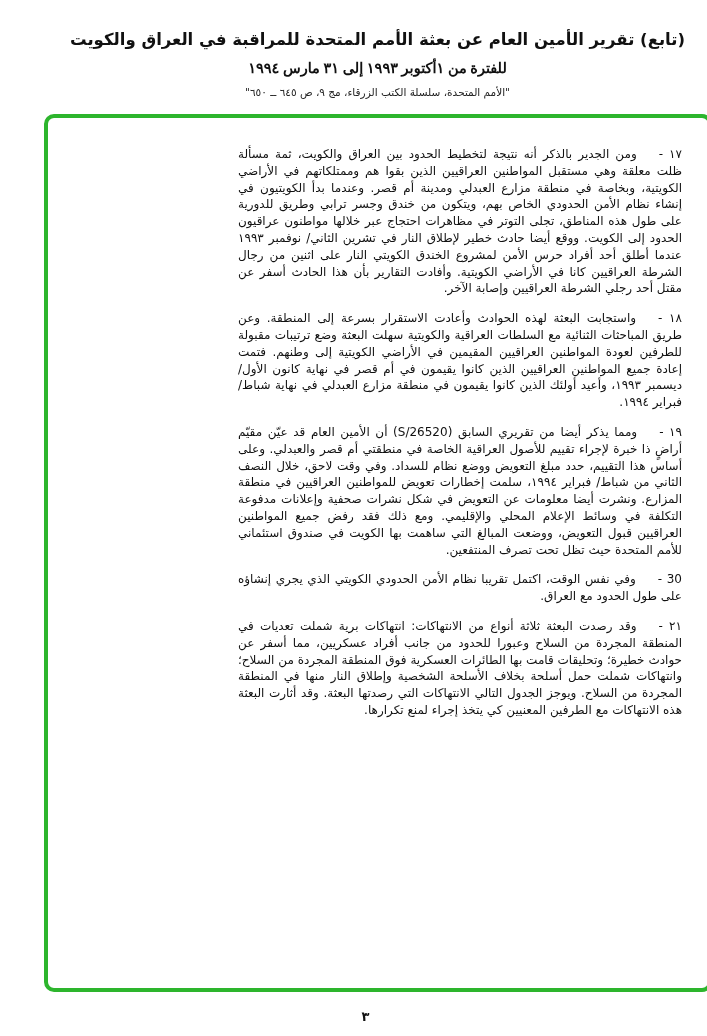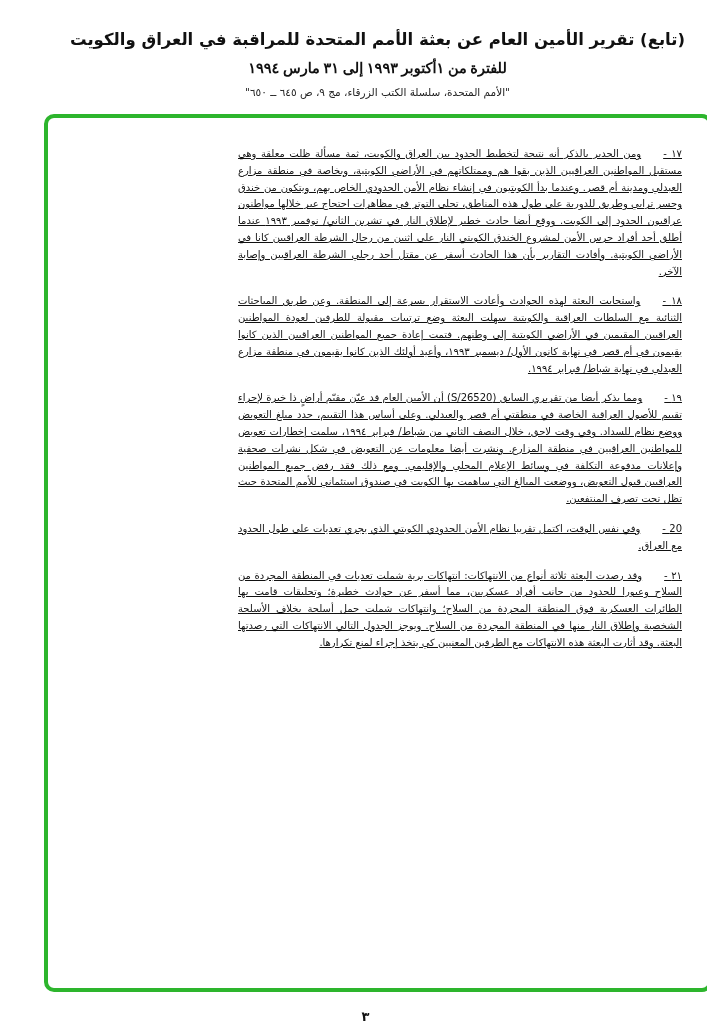--- a/index.html
+++ b/index.html
@@ -45,26 +45,25 @@
     margin: 16px 19px 0 20px;
     height: 878px;
     border: 4px solid #2db52d;
     border-radius: 10px;
     direction: rtl;
     padding: 28px 26px 18px 190px;
     overflow: hidden;
     background: #ffffff;
   }
   .para {
-    font-size: 10px;
+    font-size: 12px;
     line-height: 16.8px;
     text-align: justify;
     margin: 0 0 13px 0;
     color: #111111;
-    text-decoration: underline;
   }
   .para-num {
     margin-left: 22px; 
     white-space: nowrap;
   }
   .footer {
     position: absolute;
     bottom: 12px;
     left: 0;
     right: 0;
@@ -94,21 +93,21 @@
 
     <p class="para">
       <span class="para-num">١٨ -</span><span>واستجابت البعثة لهذه الحوادث وأعادت الاستقرار بسرعة إلى المنطقة. وعن طريق المباحثات الثنائية مع السلطات العراقية والكويتية سهلت البعثة وضع ترتيبات مقبولة للطرفين لعودة المواطنين العراقيين المقيمين في الأراضي الكويتية إلى وطنهم. فتمت إعادة جميع المواطنين العراقيين الذين كانوا يقيمون في أم قصر في نهاية كانون الأول/ ديسمبر ١٩٩٣، وأعيد أولئك الذين كانوا يقيمون في منطقة مزارع العبدلي في نهاية شباط/ فبراير ١٩٩٤.</span>
     </p>
 
     <p class="para">
       <span class="para-num">١٩ -</span><span>ومما يذكر أيضا من تقريري السابق (S/26520) أن الأمين العام قد عيّن مقيّم أراضٍ ذا خبرة لإجراء تقييم للأصول العراقية الخاصة في منطقتي أم قصر والعبدلي. وعلى أساس هذا التقييم، حدد مبلغ التعويض ووضع نظام للسداد. وفي وقت لاحق، خلال النصف الثاني من شباط/ فبراير ١٩٩٤، سلمت إخطارات تعويض للمواطنين العراقيين في منطقة المزارع. ونشرت أيضا معلومات عن التعويض في شكل نشرات صحفية وإعلانات مدفوعة التكلفة في وسائط الإعلام المحلي والإقليمي. ومع ذلك فقد رفض جميع المواطنين العراقيين قبول التعويض، ووضعت المبالغ التي ساهمت بها الكويت في صندوق استئماني للأمم المتحدة حيث تظل تحت تصرف المنتفعين.</span>
     </p>
 
     <p class="para">
-      <span class="para-num">20 -</span><span>وفي نفس الوقت، اكتمل تقريبا نظام الأمن الحدودي الكويتي الذي يجري تعديات على طول الحدود مع العراق.</span>
+      <span class="para-num">30 -</span><span>وفي نفس الوقت، اكتمل تقريبا نظام الأمن الحدودي الكويتي الذي يجري إنشاؤه على طول الحدود مع العراق.</span>
     </p>
 
     <p class="para">
       <span class="para-num">٢١ -</span><span>وقد رصدت البعثة ثلاثة أنواع من الانتهاكات: انتهاكات برية شملت تعديات في المنطقة المجردة من السلاح وعبورا للحدود من جانب أفراد عسكريين، مما أسفر عن حوادث خطيرة؛ وتحليقات قامت بها الطائرات العسكرية فوق المنطقة المجردة من السلاح؛ وانتهاكات شملت حمل أسلحة بخلاف الأسلحة الشخصية وإطلاق النار منها في المنطقة المجردة من السلاح. ويوجز الجدول التالي الانتهاكات التي رصدتها البعثة. وقد أثارت البعثة هذه الانتهاكات مع الطرفين المعنيين كي يتخذ إجراء لمنع تكرارها.</span>
     </p>
 
   </div>
 
   <div class="footer">٣</div>
 

